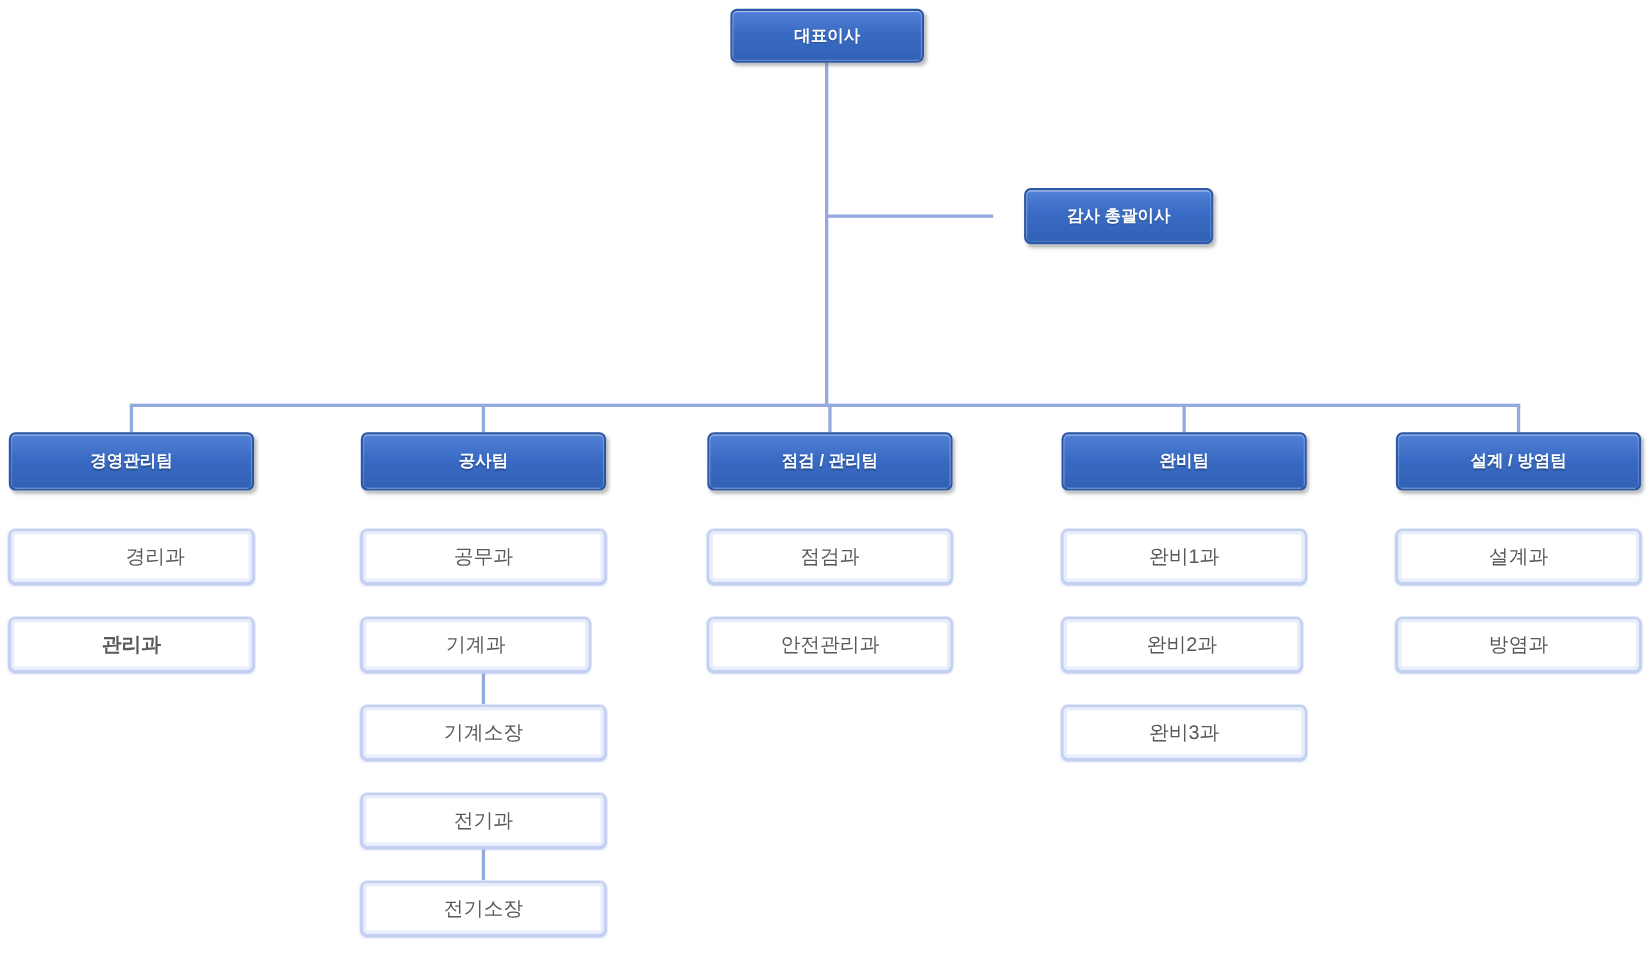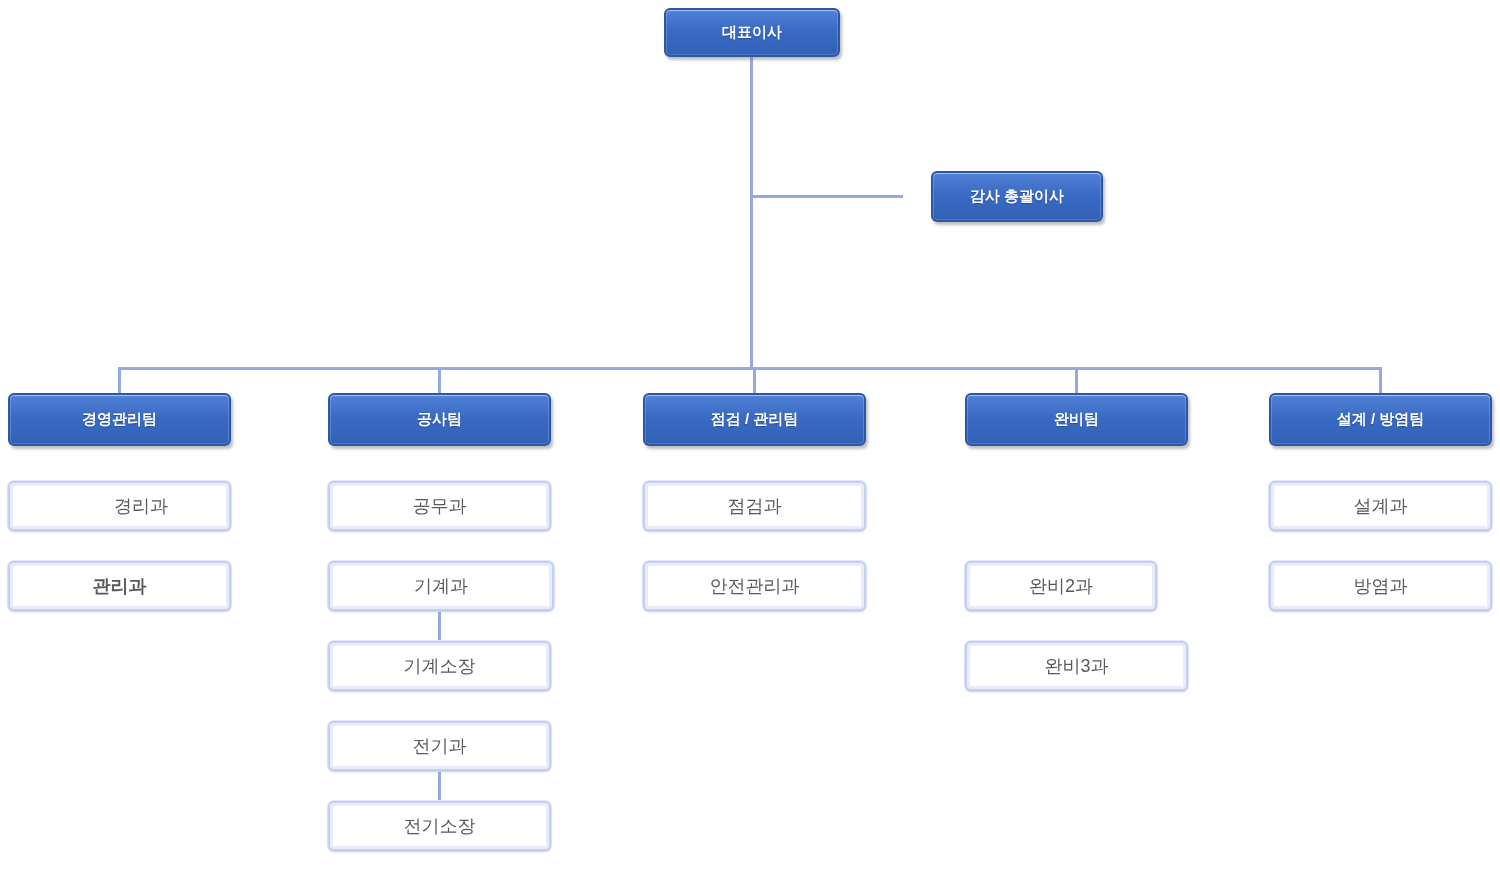--- a/index.html
+++ b/index.html
@@ -82,27 +82,28 @@
   <div class="node primary" style="left:8px; top:393px; width:223px; height:53px;">경영관리팀</div>
   <div class="node primary" style="left:328px; top:393px; width:223px; height:53px;">공사팀</div>
   <div class="node primary" style="left:643px; top:393px; width:223px; height:53px;">점검 / 관리팀</div>
   <div class="node primary" style="left:965px; top:393px; width:223px; height:53px;">완비팀</div>
   <div class="node primary" style="left:1269px; top:393px; width:223px; height:53px;">설계 / 방염팀</div>
 
   <div class="node secondary" style="left:8px; top:481px; width:223px; height:50px;padding-left:43px;">경리과</div>
   <div class="node secondary" style="left:8px; top:561px; width:223px; height:50px;font-weight:bold;">관리과</div>
 
   <div class="node secondary" style="left:328px; top:481px; width:223px; height:50px;">공무과</div>
-  <div class="node secondary" style="left:328px; top:561px; width:226px; height:50px;">기계과</div>
+  <div class="node secondary" style="left:328px; top:561px; width:209px; height:50px;">기계과</div>
   <div class="node secondary" style="left:328px; top:641px; width:223px; height:50px;">기계소장</div>
   <div class="node secondary" style="left:328px; top:721px; width:223px; height:50px;">전기과</div>
   <div class="node secondary" style="left:328px; top:801px; width:223px; height:50px;">전기소장</div>
 
   <div class="node secondary" style="left:643px; top:481px; width:223px; height:50px;">점검과</div>
   <div class="node secondary" style="left:643px; top:561px; width:223px; height:50px;">안전관리과</div>
 
-  <div class="node secondary" style="left:965px; top:561px; width:192px; height:50px;text-align:center;">완비2과</div>
+  <div class="node secondary" style="left:965px; top:481px; width:223px; height:50px;">완비1과</div>
+  <div class="node secondary" style="left:965px; top:561px; width:219px; height:50px;text-align:center;">완비2과</div>
   <div class="node secondary" style="left:965px; top:641px; width:223px; height:50px;">완비3과</div>
 
   <div class="node secondary" style="left:1269px; top:481px; width:223px; height:50px;">설계과</div>
   <div class="node secondary" style="left:1269px; top:561px; width:223px; height:50px;">방염과</div>
 
 </div>
 
 </body></html>

